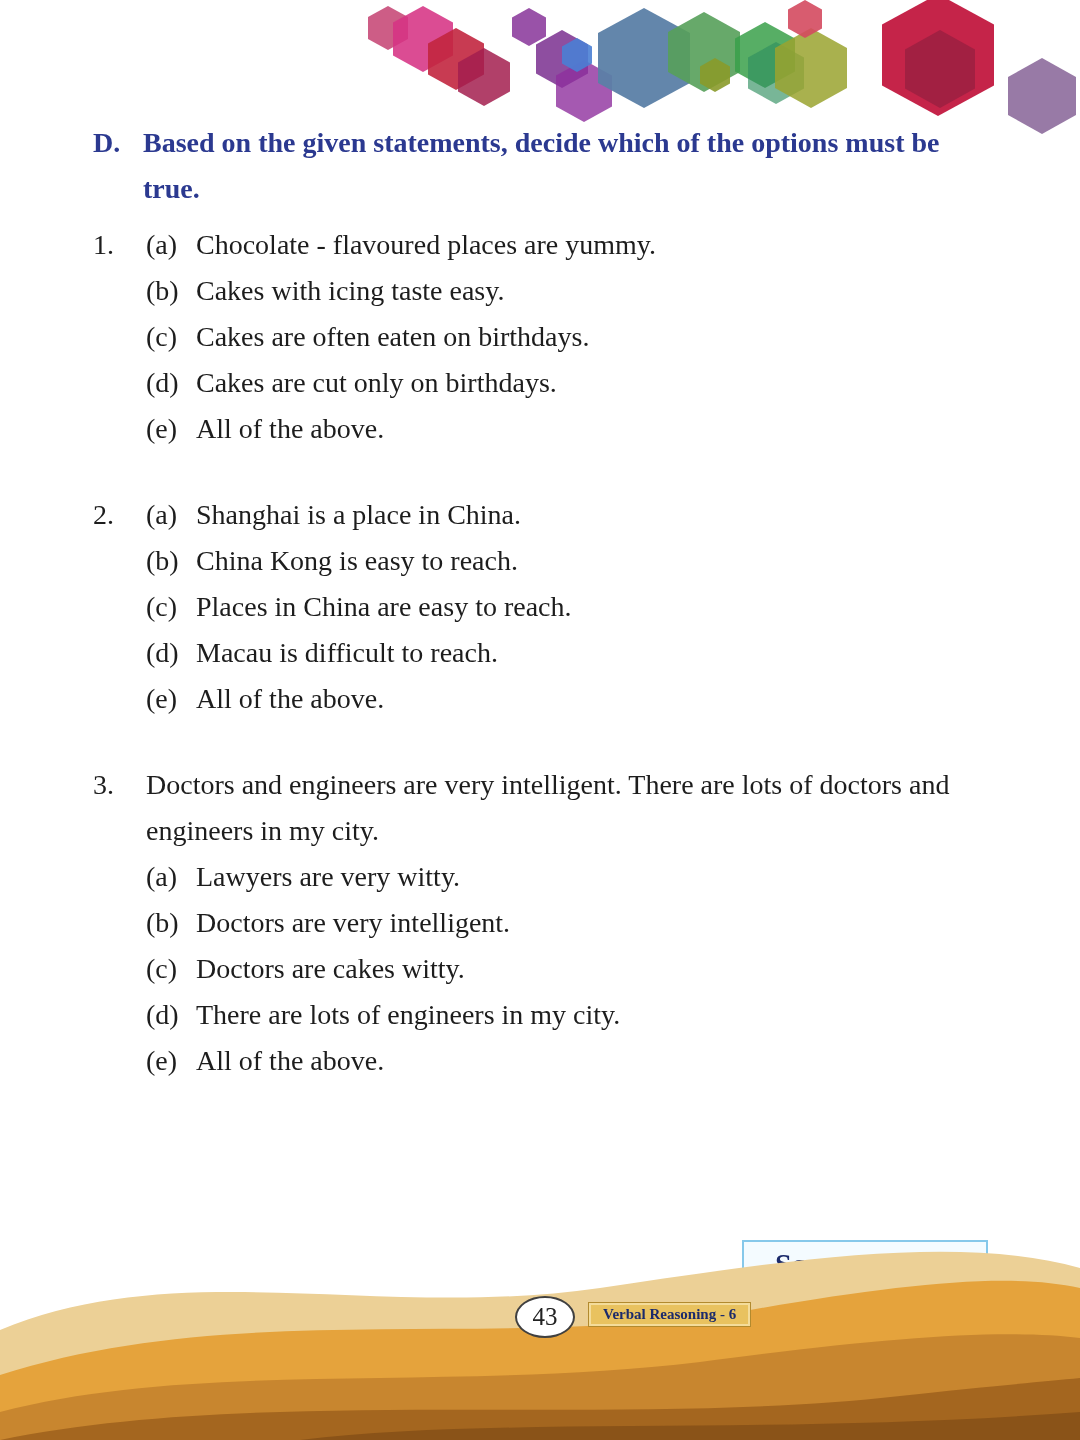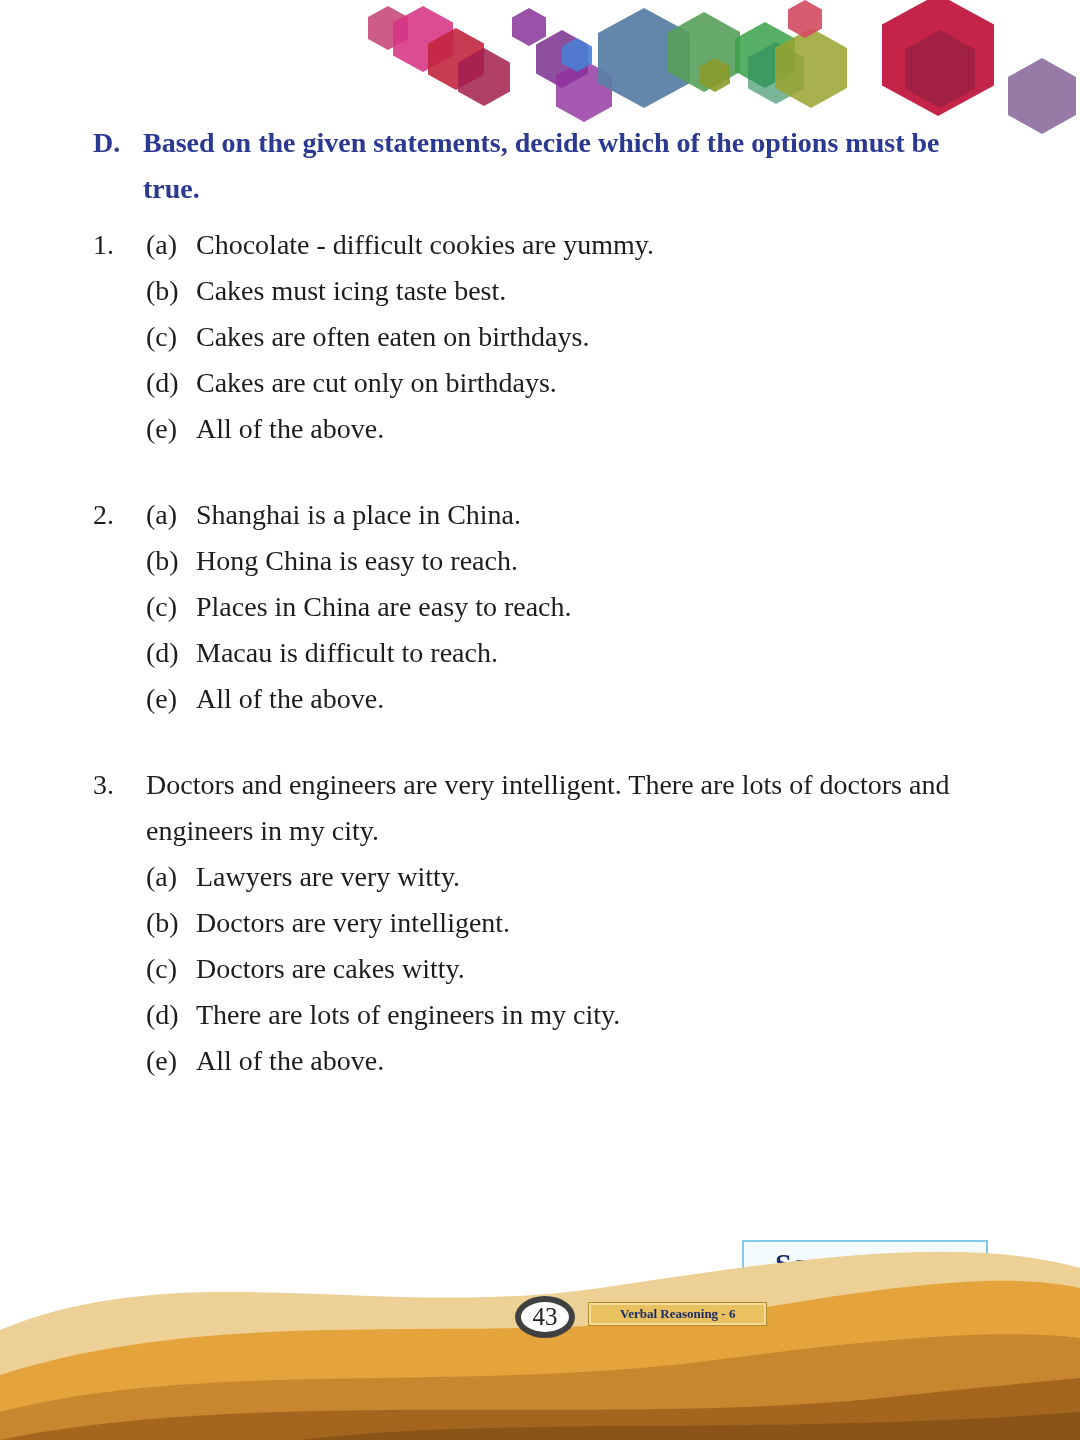--- a/index.html
+++ b/index.html
@@ -59,31 +59,31 @@
     margin:0 2px 0 10px;
   }
   .score-total { font-weight:bold; color:#333; }
 
   
   .footer { position:absolute; left:0; top:1292px; width:1080px; height:60px; z-index:5; }
   .page-badge {
     position:absolute; left:515px; top:4px;
     width:60px; height:42px;
     background:#fff;
-    border:6px solid #404040;
+    border:2px solid #404040;
     border-radius:50%;
     display:flex; align-items:center; justify-content:center;
     font-size:25px; color:#222;
   }
   .book-banner {
     position:absolute; left:588px; top:10px;
     background:#e9c25f;
     border:1px solid #b28a2e;
-    padding:3px 31px;
-    font-size:13px; font-weight:bold; color:#1b2a6b;
+    padding:3px 14px;
+    font-size:15px; font-weight:bold; color:#1b2a6b;
     box-shadow:inset 0 0 0 2px #f4dc9a;
   }
 
   
   .waves { position:absolute; left:0; bottom:0; width:1080px; height:260px; z-index:2; }
 </style>
 </head>
 <body>
 
 <div class="page">
@@ -117,25 +117,25 @@
     </div>
 
     <div class="questions">
 
       <div class="question">
         <span class="q-num">1.</span>
         <div class="q-body">
           <div class="options">
             <div class="option">
               <span class="opt-letter">(a)</span>
-              <span class="opt-text">Chocolate - difficult  cookies are yummy.</span>
+              <span class="opt-text">Chocolate - flavoured  places are yummy.</span>
             </div>
             <div class="option">
               <span class="opt-letter">(b)</span>
-              <span class="opt-text">Cakes must icing taste best.</span>
+              <span class="opt-text">Cakes with icing taste easy.</span>
             </div>
             <div class="option">
               <span class="opt-letter">(c)</span>
               <span class="opt-text">Cakes are often eaten on birthdays.</span>
             </div>
             <div class="option">
               <span class="opt-letter">(d)</span>
               <span class="opt-text">Cakes are cut only on birthdays.</span>
             </div>
             <div class="option">
@@ -149,21 +149,21 @@
       <div class="question">
         <span class="q-num">2.</span>
         <div class="q-body">
           <div class="options">
             <div class="option">
               <span class="opt-letter">(a)</span>
               <span class="opt-text">Shanghai is a place in China.</span>
             </div>
             <div class="option">
               <span class="opt-letter">(b)</span>
-              <span class="opt-text">Hong China is easy to reach.</span>
+              <span class="opt-text">China Kong is easy to reach.</span>
             </div>
             <div class="option">
               <span class="opt-letter">(c)</span>
               <span class="opt-text">Places in China are easy to reach.</span>
             </div>
             <div class="option">
               <span class="opt-letter">(d)</span>
               <span class="opt-text">Macau is difficult to reach.</span>
             </div>
             <div class="option">

